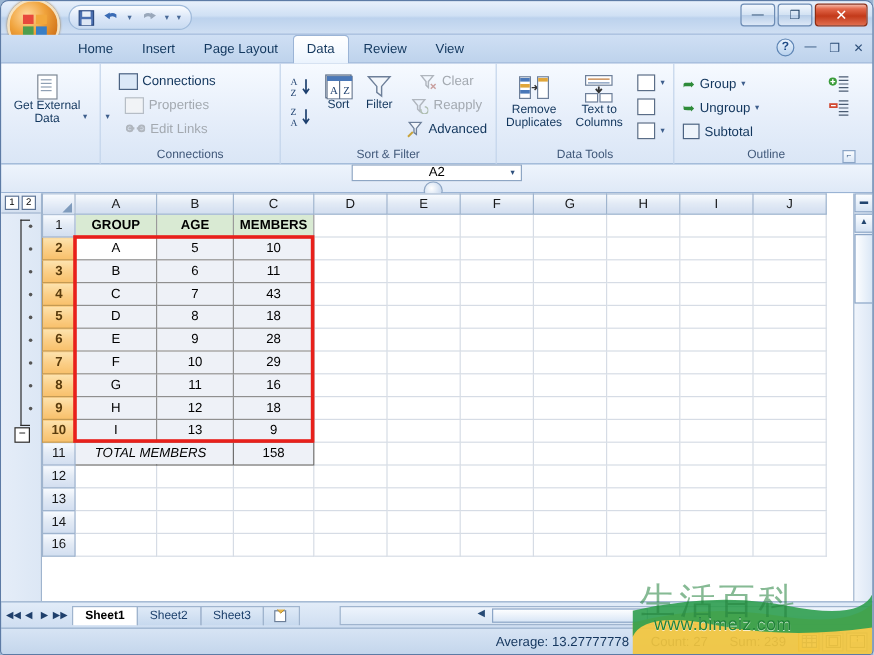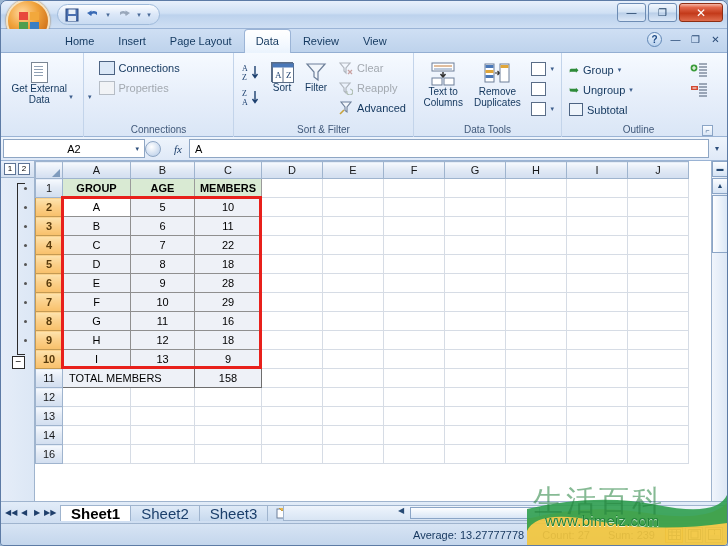--- a/index.html
+++ b/index.html
@@ -100,21 +100,21 @@
     line-height: 13px; position: relative;
   }
   .big-btn {
     width: 56px; display: flex; flex-direction: column; align-items: center;
     padding-top: 4px; font-size: 10px; color: #12365d; text-align: center; line-height: 11px;
   }
   .small-btn {
     display: flex; align-items: center; gap: 4px; height: 19px;
     font-size: 11px; color: #12365d; padding: 0 3px; white-space: nowrap;
   }
-  .small-btn.disabled { color: #a3a9b0; }
+  .small-btn.disabled { color: #a3a9b0; justify-content: center; }
   .col { display: flex; flex-direction: column; gap: 1px; }
   .dd { font-size: 7px; color: #3d5e8c; }
   
   .ic { display: inline-block; position: relative; }
   .ic-page {
     width: 17px; height: 21px; background: #fff; border: 1px solid #7a8694;
   }
   .ic-page::before {
     content: ''; position: absolute; left: 2px; top: 3px; width: 9px; height: 1px;
     background: #8fa0b4; box-shadow: 0 3px 0 #8fa0b4, 0 6px 0 #8fa0b4, 0 9px 0 #8fa0b4;
@@ -131,21 +131,21 @@
   .ic-outline { width: 14px; height: 13px; border: 1px solid #4c6382; background: #eef4fb; }
   .dialog-launcher {
     position: absolute; right: 2px; bottom: 1px; width: 11px; height: 11px;
     border: 1px solid #8ba5c6; background: linear-gradient(180deg,#fbfdff,#d9e6f6);
     font-size: 7px; color: #3a5c87; text-align: center; line-height: 9px;
   }
   
   .formulabar {
     height: 24px; display: flex; align-items: center;
     background: linear-gradient(180deg,#eef4fc 0%,#dfe9f7 100%);
-    border-bottom: 1px solid #9ab3d4; padding: 0 2px;
+    border-bottom: 1px solid #9ab3d4; padding: 0 2px; flex-direction: column;
   }
   .namebox {
     width: 142px; height: 19px; background: #fff; border: 1px solid #8ea6c4;
     display: flex; align-items: center; justify-content: center; position: relative;
     font-size: 11px; color: #000;
   }
   .namebox .caret { position: absolute; right: 5px; font-size: 7px; color: #2f5party; color: #2d4f7c; }
   .fb-sep { width: 22px; text-align: center; }
   .fb-round {
     width: 16px; height: 16px; border-radius: 50%;
@@ -204,21 +204,21 @@
     border-style: solid; border-width: 0 0 8px 8px; border-color: transparent transparent #7f9bbd transparent;
   }
   td.cell {
     height: 19px; border: 1px solid #d6dce5; font-size: 11px; color: #000;
     text-align: center; background: #fff; padding: 0 2px; overflow: hidden; white-space: nowrap;
   }
   td.cell.hdrrow { background: #d9ead3; font-weight: bold; border: 1px solid #9a9a9a; }
   td.cell.datacell { background: #eef1f7; border: 1px solid #8f8f8f; }
   td.cell.activecell { background: #ffffff; border: 1px solid #8f8f8f; }
   td.cell.totalcell { background: #eef1f7; border: 1px solid #6e6e6e; font-size: 11px; }
-  td.cell.totalname { text-align: left; padding-left: 6px; }
+  td.cell.totalname { text-align: left; padding-left: 16px; font-style: italic; }
   .selbox {
     position: absolute; border: 3px solid #e8201b; pointer-events: none;
   }
   .vscroll {
     position: absolute; right: 0; top: 0; width: 16px; bottom: 0;
     background: linear-gradient(90deg,#f0f5fc,#dce7f5); border-left: 1px solid #9fb4ce;
   }
   .vs-btn {
     width: 16px; height: 16px; border: 1px solid #8ba5c6;
     background: linear-gradient(180deg,#fbfdff,#d5e3f4);
@@ -230,21 +230,21 @@
   }
   
   .tabstrip {
     height: 22px; display: flex; align-items: center;
     background: linear-gradient(180deg,#e2ecf8,#cfdef1); border-top: 1px solid #9fb4ce;
     position: relative;
   }
   .navbtns { display: flex; gap: 1px; padding: 0 4px; }
   .navbtn { font-size: 8px; color: #1f3f6b; width: 12px; text-align: center; }
   .sheettab {
-    height: 16px; padding: 0 10px; font-size: 15px; color: #1b3f6b;
+    height: 16px; padding: 0 10px; font-size: 10px; color: #1b3f6b;
     display: flex; align-items: center;
     background: linear-gradient(180deg,#dfeaf7,#c7d9ee);
     border: 1px solid #9fb4ce; border-bottom: none;
     transform: skewX(0deg); margin-right: -1px;
   }
   .sheettab.active { background: #fff; font-weight: bold; color: #000; }
   .hscroll {
     position: absolute; right: 0; left: 282px; top: 3px; height: 16px;
     background: linear-gradient(180deg,#eef4fc,#d8e5f4); border: 1px solid #9fb4ce;
   }
@@ -365,20 +365,30 @@
         <span class="dd" style="align-self:flex-end;padding-bottom:22px">▾</span>
         <div class="col" style="margin-left:2px">
           <div class="small-btn">
             <span class="ic ic-conn"></span>
             <span>Connections</span>
           </div>
           <div class="small-btn disabled">
             <span class="ic ic-conn" style="border-color:#b6bdc6;background:#f1f3f6"></span>
             <span>Properties</span>
           </div>
+          <div class="small-btn disabled">
+            <span class="ic" style="width:16px;height:14px">
+              <svg width="16" height="12" viewBox="0 0 16 12">
+                <path d="M2 6 h5 M9 6 h5" stroke="#b0b6be" stroke-width="2" fill="none"></path>
+                <circle cx="3" cy="6" r="2.4" fill="none" stroke="#b0b6be" stroke-width="1.6"></circle>
+                <circle cx="13" cy="6" r="2.4" fill="none" stroke="#b0b6be" stroke-width="1.6"></circle>
+              </svg>
+            </span>
+            <span>Edit Links</span>
+          </div>
         </div>
       </div>
       <div class="rgroup-label">Connections</div>
     </div>
 
     <div class="rgroup" style="width:180px">
       <div class="rgroup-body">
         <div class="col" style="padding-top:2px">
           <div class="small-btn" style="height:24px">
             <span class="ic ic-sortaz">
@@ -447,48 +457,48 @@
             </span>
             <span>Advanced</span>
           </div>
         </div>
       </div>
       <div class="rgroup-label">Sort &amp; Filter</div>
     </div>
 
     <div class="rgroup" style="width:148px">
       <div class="rgroup-body">
-        <div class="big-btn" style="width:52px">
-          <span class="ic ic-t2c">
-            <svg width="26" height="24" viewBox="0 0 26 24">
-              <rect x="2" y="1" width="22" height="8" fill="#fff" stroke="#6d7f99"></rect>
-              <line x1="4" y1="4" x2="22" y2="4" stroke="#c07a3a"></line>
-              <line x1="4" y1="7" x2="22" y2="7" stroke="#7a94b8"></line>
-              <path d="M13 10 v4 M10.5 12 L13 15 L15.5 12" stroke="#333" stroke-width="1.5" fill="none"></path>
-              <rect x="2" y="16" width="10" height="7" fill="#fff" stroke="#6d7f99"></rect>
-              <rect x="14" y="16" width="10" height="7" fill="#fff" stroke="#6d7f99"></rect>
-            </svg>
-          </span>
-          <span>Text to</span>
-          <span>Columns</span>
-        </div>
         <div class="big-btn" style="width:56px">
           <span class="ic ic-rd">
             <svg width="26" height="24" viewBox="0 0 26 24">
               <rect x="1" y="2" width="9" height="18" fill="#fff" stroke="#6d7f99"></rect>
               <rect x="1.5" y="3" width="8" height="3" fill="#4a78b8"></rect>
               <rect x="1.5" y="8" width="8" height="3" fill="#e0a63a"></rect>
               <rect x="1.5" y="13" width="8" height="3" fill="#4a78b8"></rect>
               <path d="M11 11 h4 M13.5 9 L15.5 11 L13.5 13" stroke="#333" stroke-width="1.2" fill="none"></path>
               <rect x="16" y="2" width="9" height="18" fill="#fff" stroke="#6d7f99"></rect>
               <rect x="16.5" y="3" width="8" height="3" fill="#e0a63a"></rect>
             </svg>
           </span>
           <span>Remove</span>
           <span>Duplicates</span>
+        </div>
+        <div class="big-btn" style="width:52px">
+          <span class="ic ic-t2c">
+            <svg width="26" height="24" viewBox="0 0 26 24">
+              <rect x="2" y="1" width="22" height="8" fill="#fff" stroke="#6d7f99"></rect>
+              <line x1="4" y1="4" x2="22" y2="4" stroke="#c07a3a"></line>
+              <line x1="4" y1="7" x2="22" y2="7" stroke="#7a94b8"></line>
+              <path d="M13 10 v4 M10.5 12 L13 15 L15.5 12" stroke="#333" stroke-width="1.5" fill="none"></path>
+              <rect x="2" y="16" width="10" height="7" fill="#fff" stroke="#6d7f99"></rect>
+              <rect x="14" y="16" width="10" height="7" fill="#fff" stroke="#6d7f99"></rect>
+            </svg>
+          </span>
+          <span>Text to</span>
+          <span>Columns</span>
         </div>
         <div class="col" style="margin-left:2px;padding-top:1px">
           <div class="small-btn">
             <span class="ic ic-grid-sm"></span>
             <span class="dd">▾</span>
           </div>
           <div class="small-btn">
             <span class="ic ic-grid-sm"></span>
           </div>
           <div class="small-btn">
@@ -643,21 +653,21 @@
               <td class="cell"></td>
           <td class="cell"></td>
               <td class="cell"></td>
           <td class="cell"></td>
         </tr>
 
         <tr>
           <td class="rowhdr sel">4</td>
           <td class="cell datacell">C</td>
           <td class="cell datacell">7</td>
-          <td class="cell datacell">22</td>
+          <td class="cell datacell">43</td>
           <td class="cell"></td>
               <td class="cell"></td>
           <td class="cell"></td>
               <td class="cell"></td>
           <td class="cell"></td>
               <td class="cell"></td>
           <td class="cell"></td>
         </tr>
 
         <tr>

